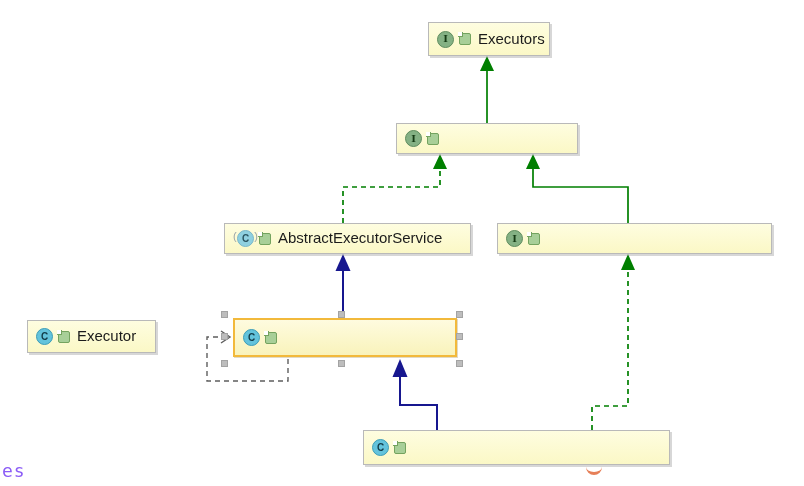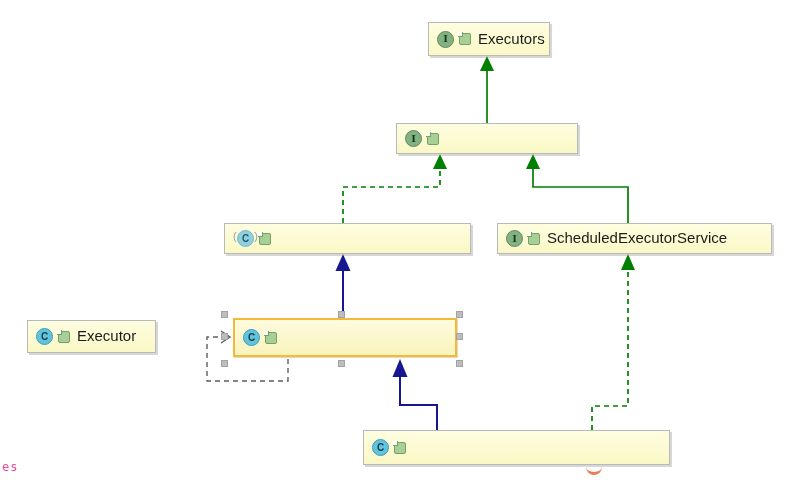--- a/index.html
+++ b/index.html
@@ -44,22 +44,22 @@
   }
   .lock::before{
     content:"";position:absolute;left:-2px;top:-2px;width:4px;height:4px;background:#ffffff;
     border-right:1px solid #74a35f;border-bottom:1px solid #74a35f;
   }
 
   
   .handle{position:absolute;width:7px;height:7px;background:#bdbdbd;border:1px solid #a3a3a3;box-sizing:border-box;}
 
   .corner-text{
-    position:absolute;left:2px;top:460px;color:#ec4899;
-    font-family:"DejaVu Sans Mono",monospace;font-size:12px;letter-spacing:1px;
+    position:absolute;left:2px;top:460px;color:#8b5cf6;
+    font-family:"DejaVu Sans Mono",monospace;font-size:18px;letter-spacing:1px;
   }
   .orange-mark{
     position:absolute;left:586px;top:466px;width:16px;height:6px;
     border-bottom:3px solid #e2693b;border-radius:0 0 10px 10px;opacity:.85;
   }
 </style>
 </head>
 <body>
 
 <div class="canvas">
@@ -109,26 +109,26 @@
   </div>
 
   <div class="node" style="left:396px;top:123px;width:182px;height:31px;">
     <span class="cicon iface">I</span>
     <span class="lock"></span>
   </div>
 
   <div class="node" style="left:224px;top:223px;width:247px;height:31px;padding-left:12px;">
     <span class="cicon cls abstract">C</span>
     <span class="lock"></span>
+    <span class="nlabel">AbstractExecutorService</span>
   </div>
 
   <div class="node" style="left:497px;top:223px;width:275px;height:31px;">
     <span class="cicon iface">I</span>
     <span class="lock"></span>
-    <span class="nlabel">ScheduledExecutorService</span>
   </div>
 
   <div class="node" style="left:27px;top:320px;width:129px;height:33px;">
     <span class="cicon cls">C</span>
     <span class="lock"></span>
     <span class="nlabel">Executor</span>
   </div>
 
   <div class="node selected" style="left:233px;top:318px;width:224px;height:39px;">
     <span class="cicon cls">C</span>

